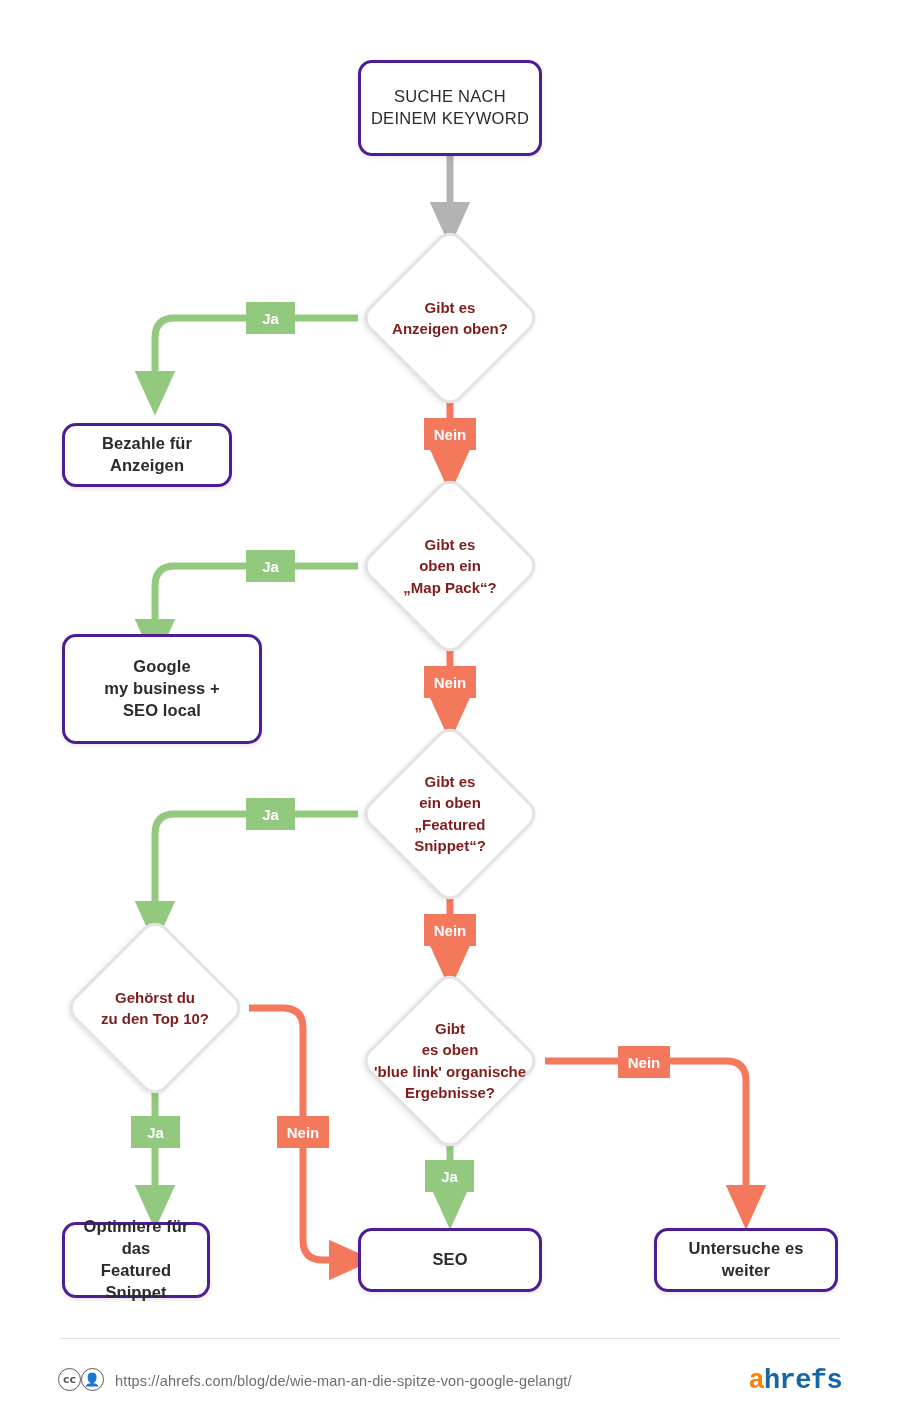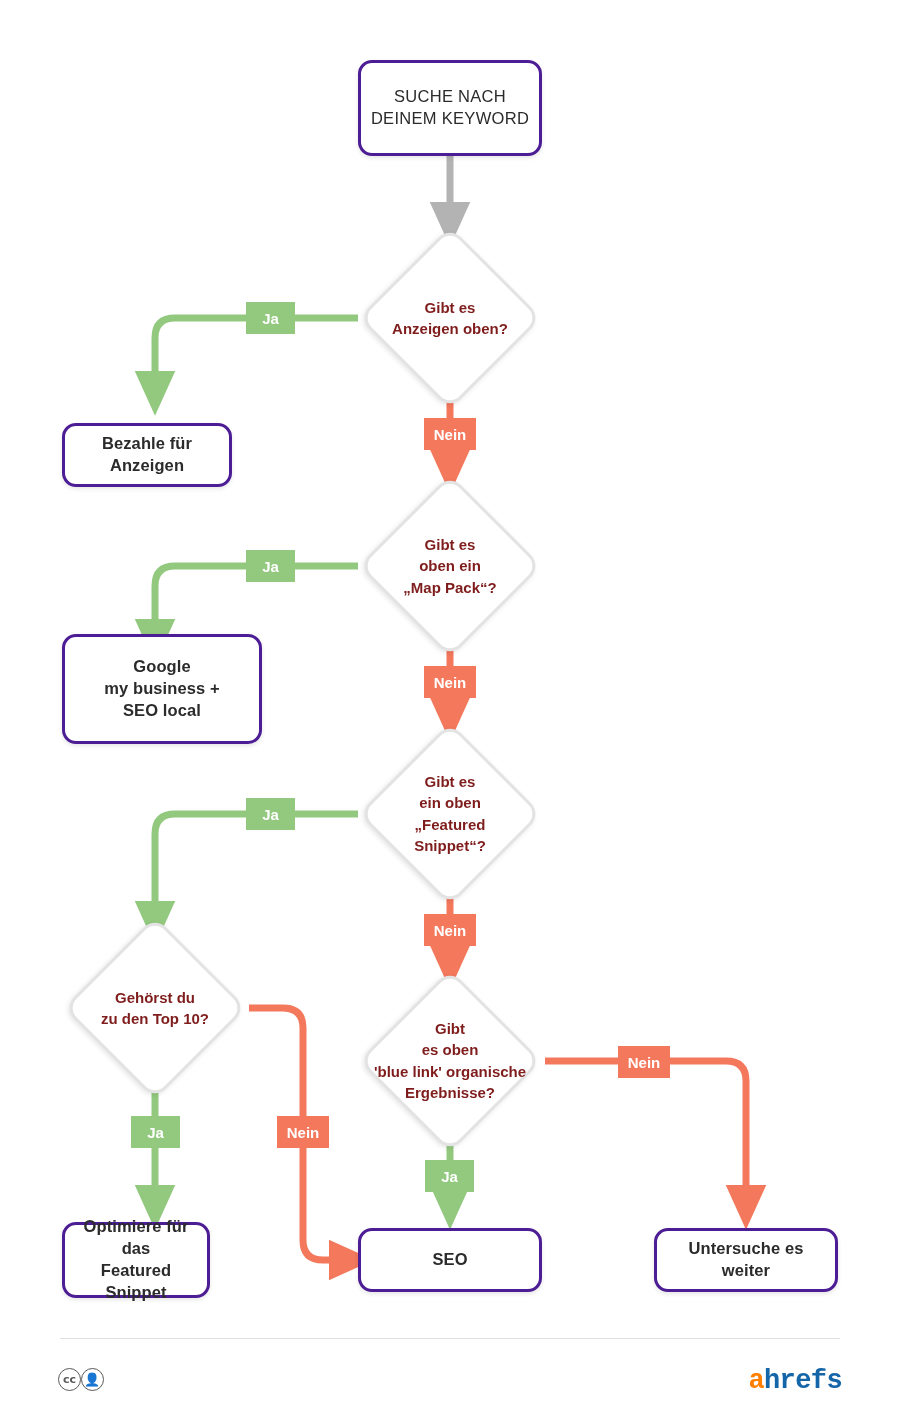--- a/index.html
+++ b/index.html
@@ -279,16 +279,17 @@
 
   <div class="elabel yes" style="left:425px; top:1160px; width:49px; height:32px;">Ja</div>
   <div class="elabel no" style="left:618px; top:1046px; width:52px; height:32px;">Nein</div>
 
   <div id="footer">
     <div class="rule"></div>
     <div class="cc-badges">
       <div class="cc-badge">cc</div>
       <div class="cc-badge attr">👤</div>
     </div>
+    <div class="url">https://ahrefs.com/blog/de/wie-man-an-die-spitze-von-google-gelangt/</div>
     <div id="logo"><span class="a">a</span><span class="rest">hrefs</span></div>
   </div>
 
 </div>
 
 </body></html>

